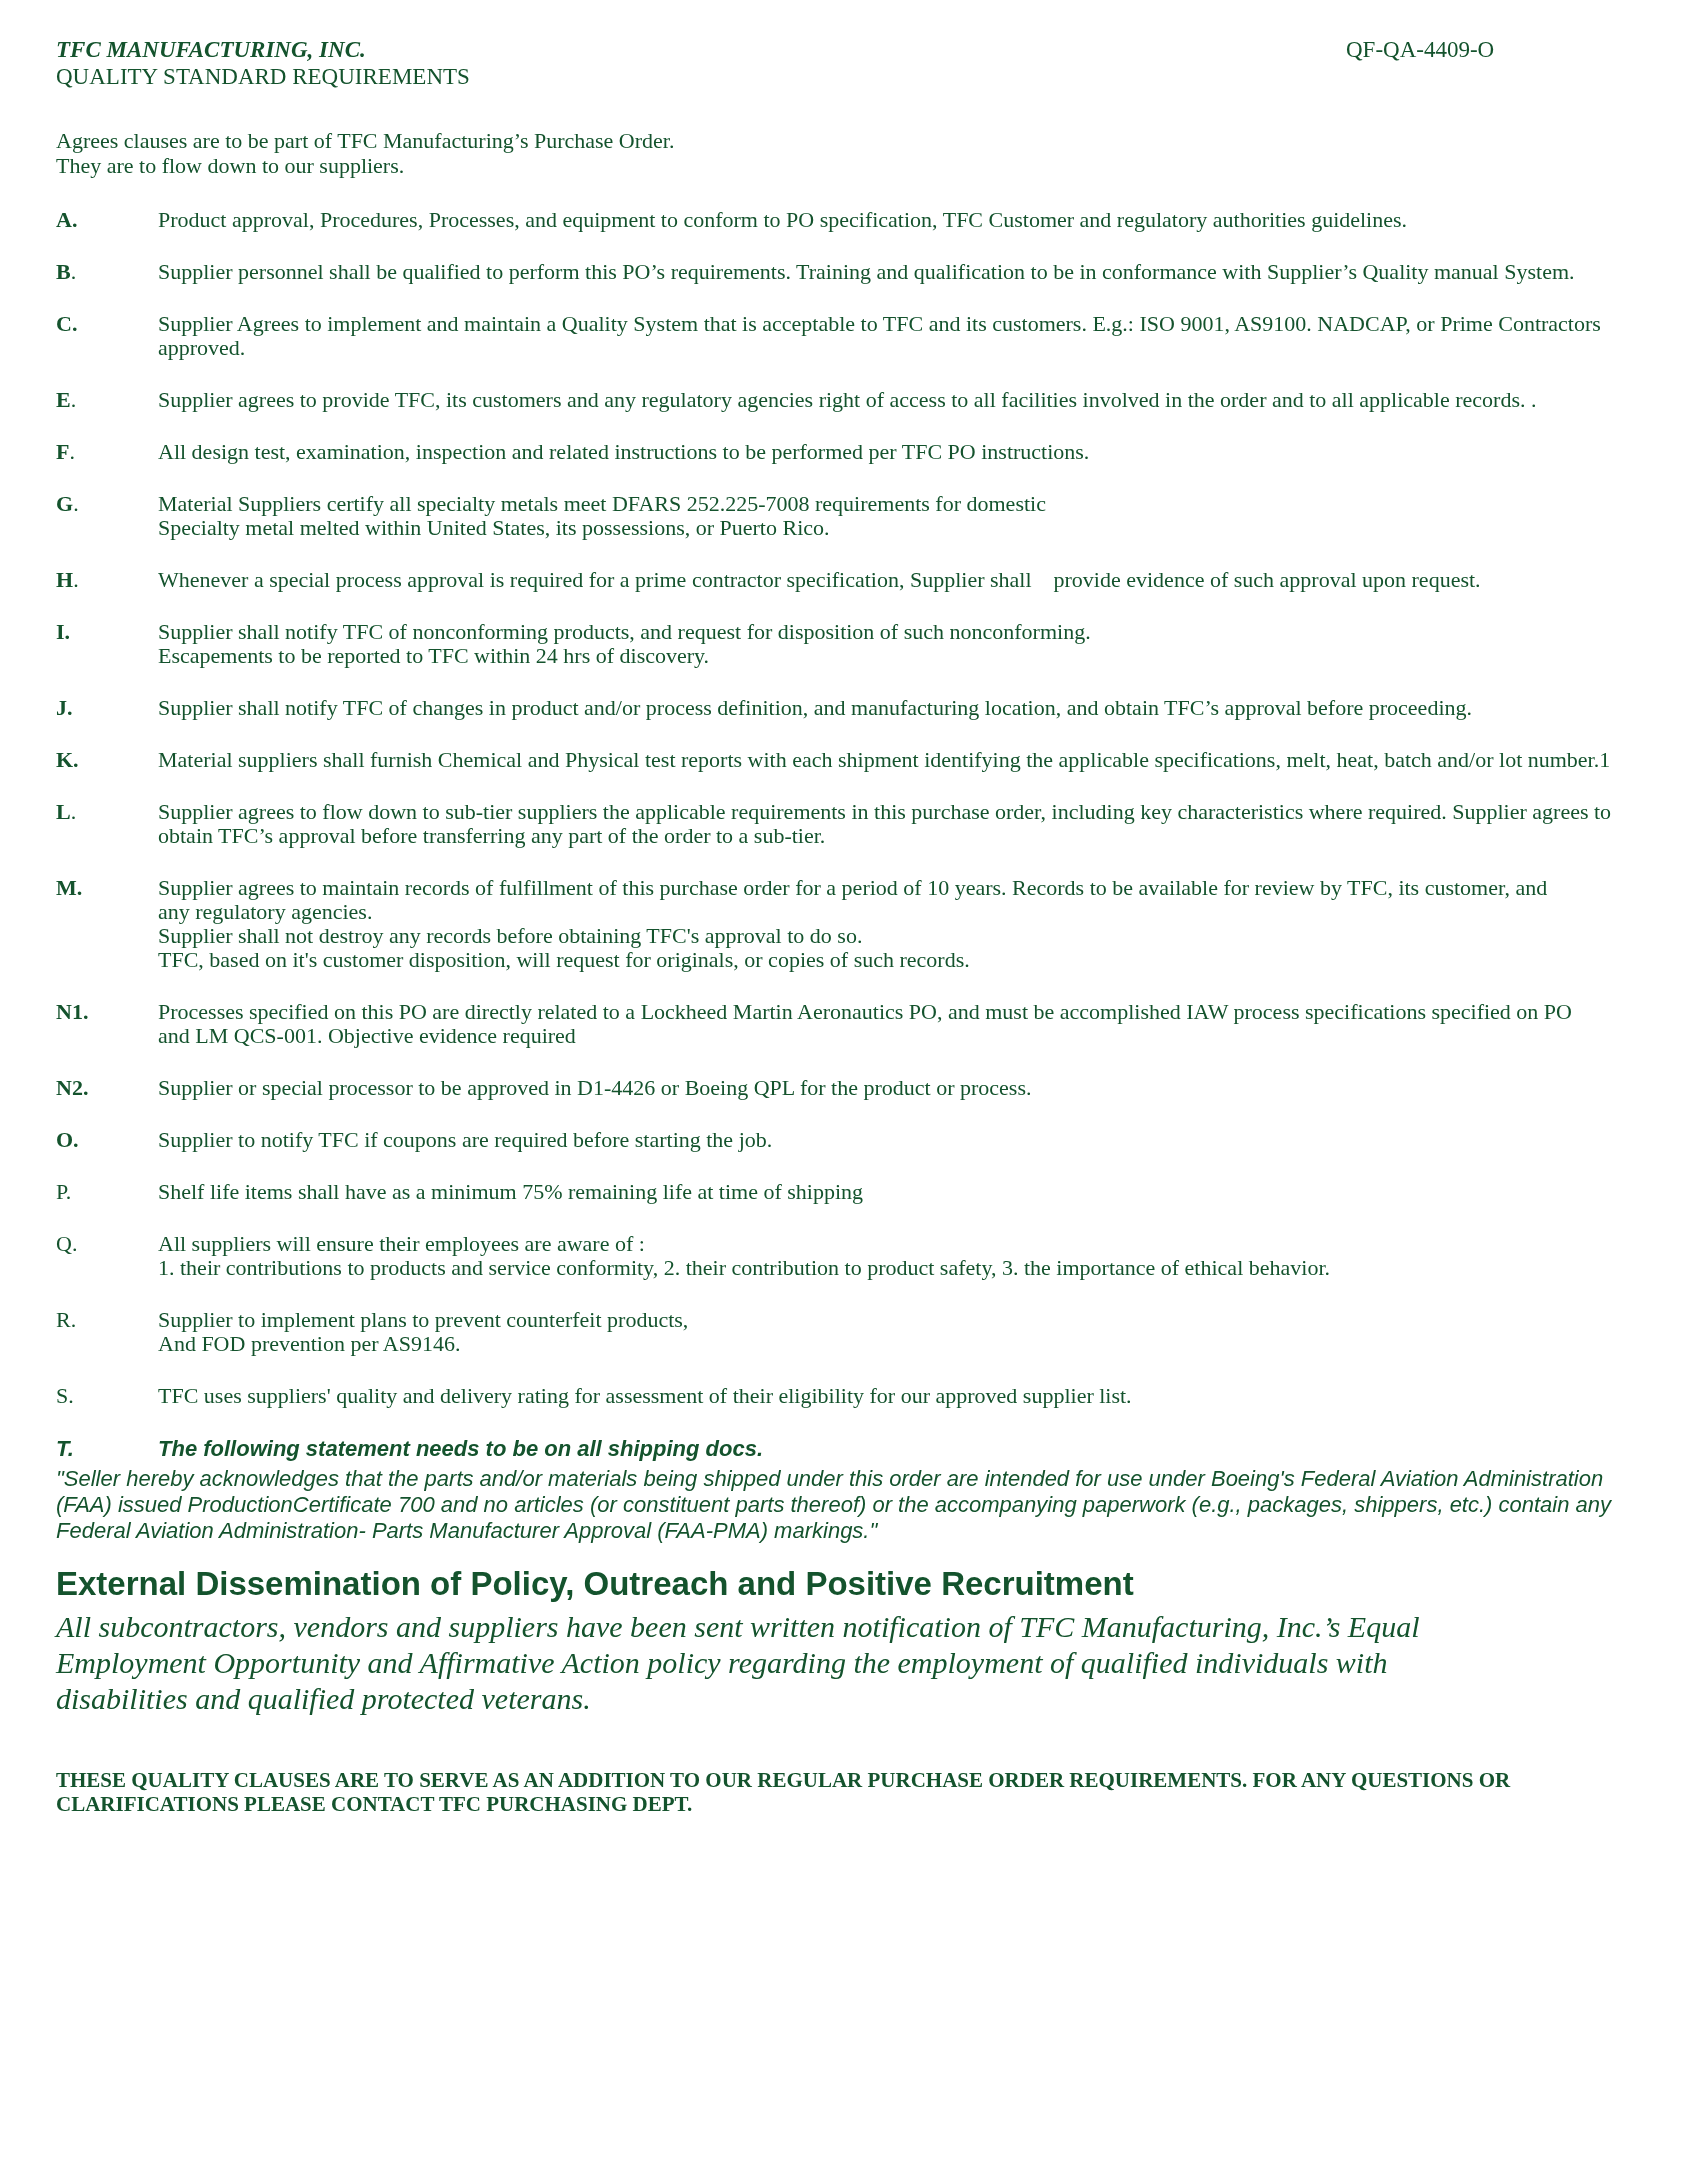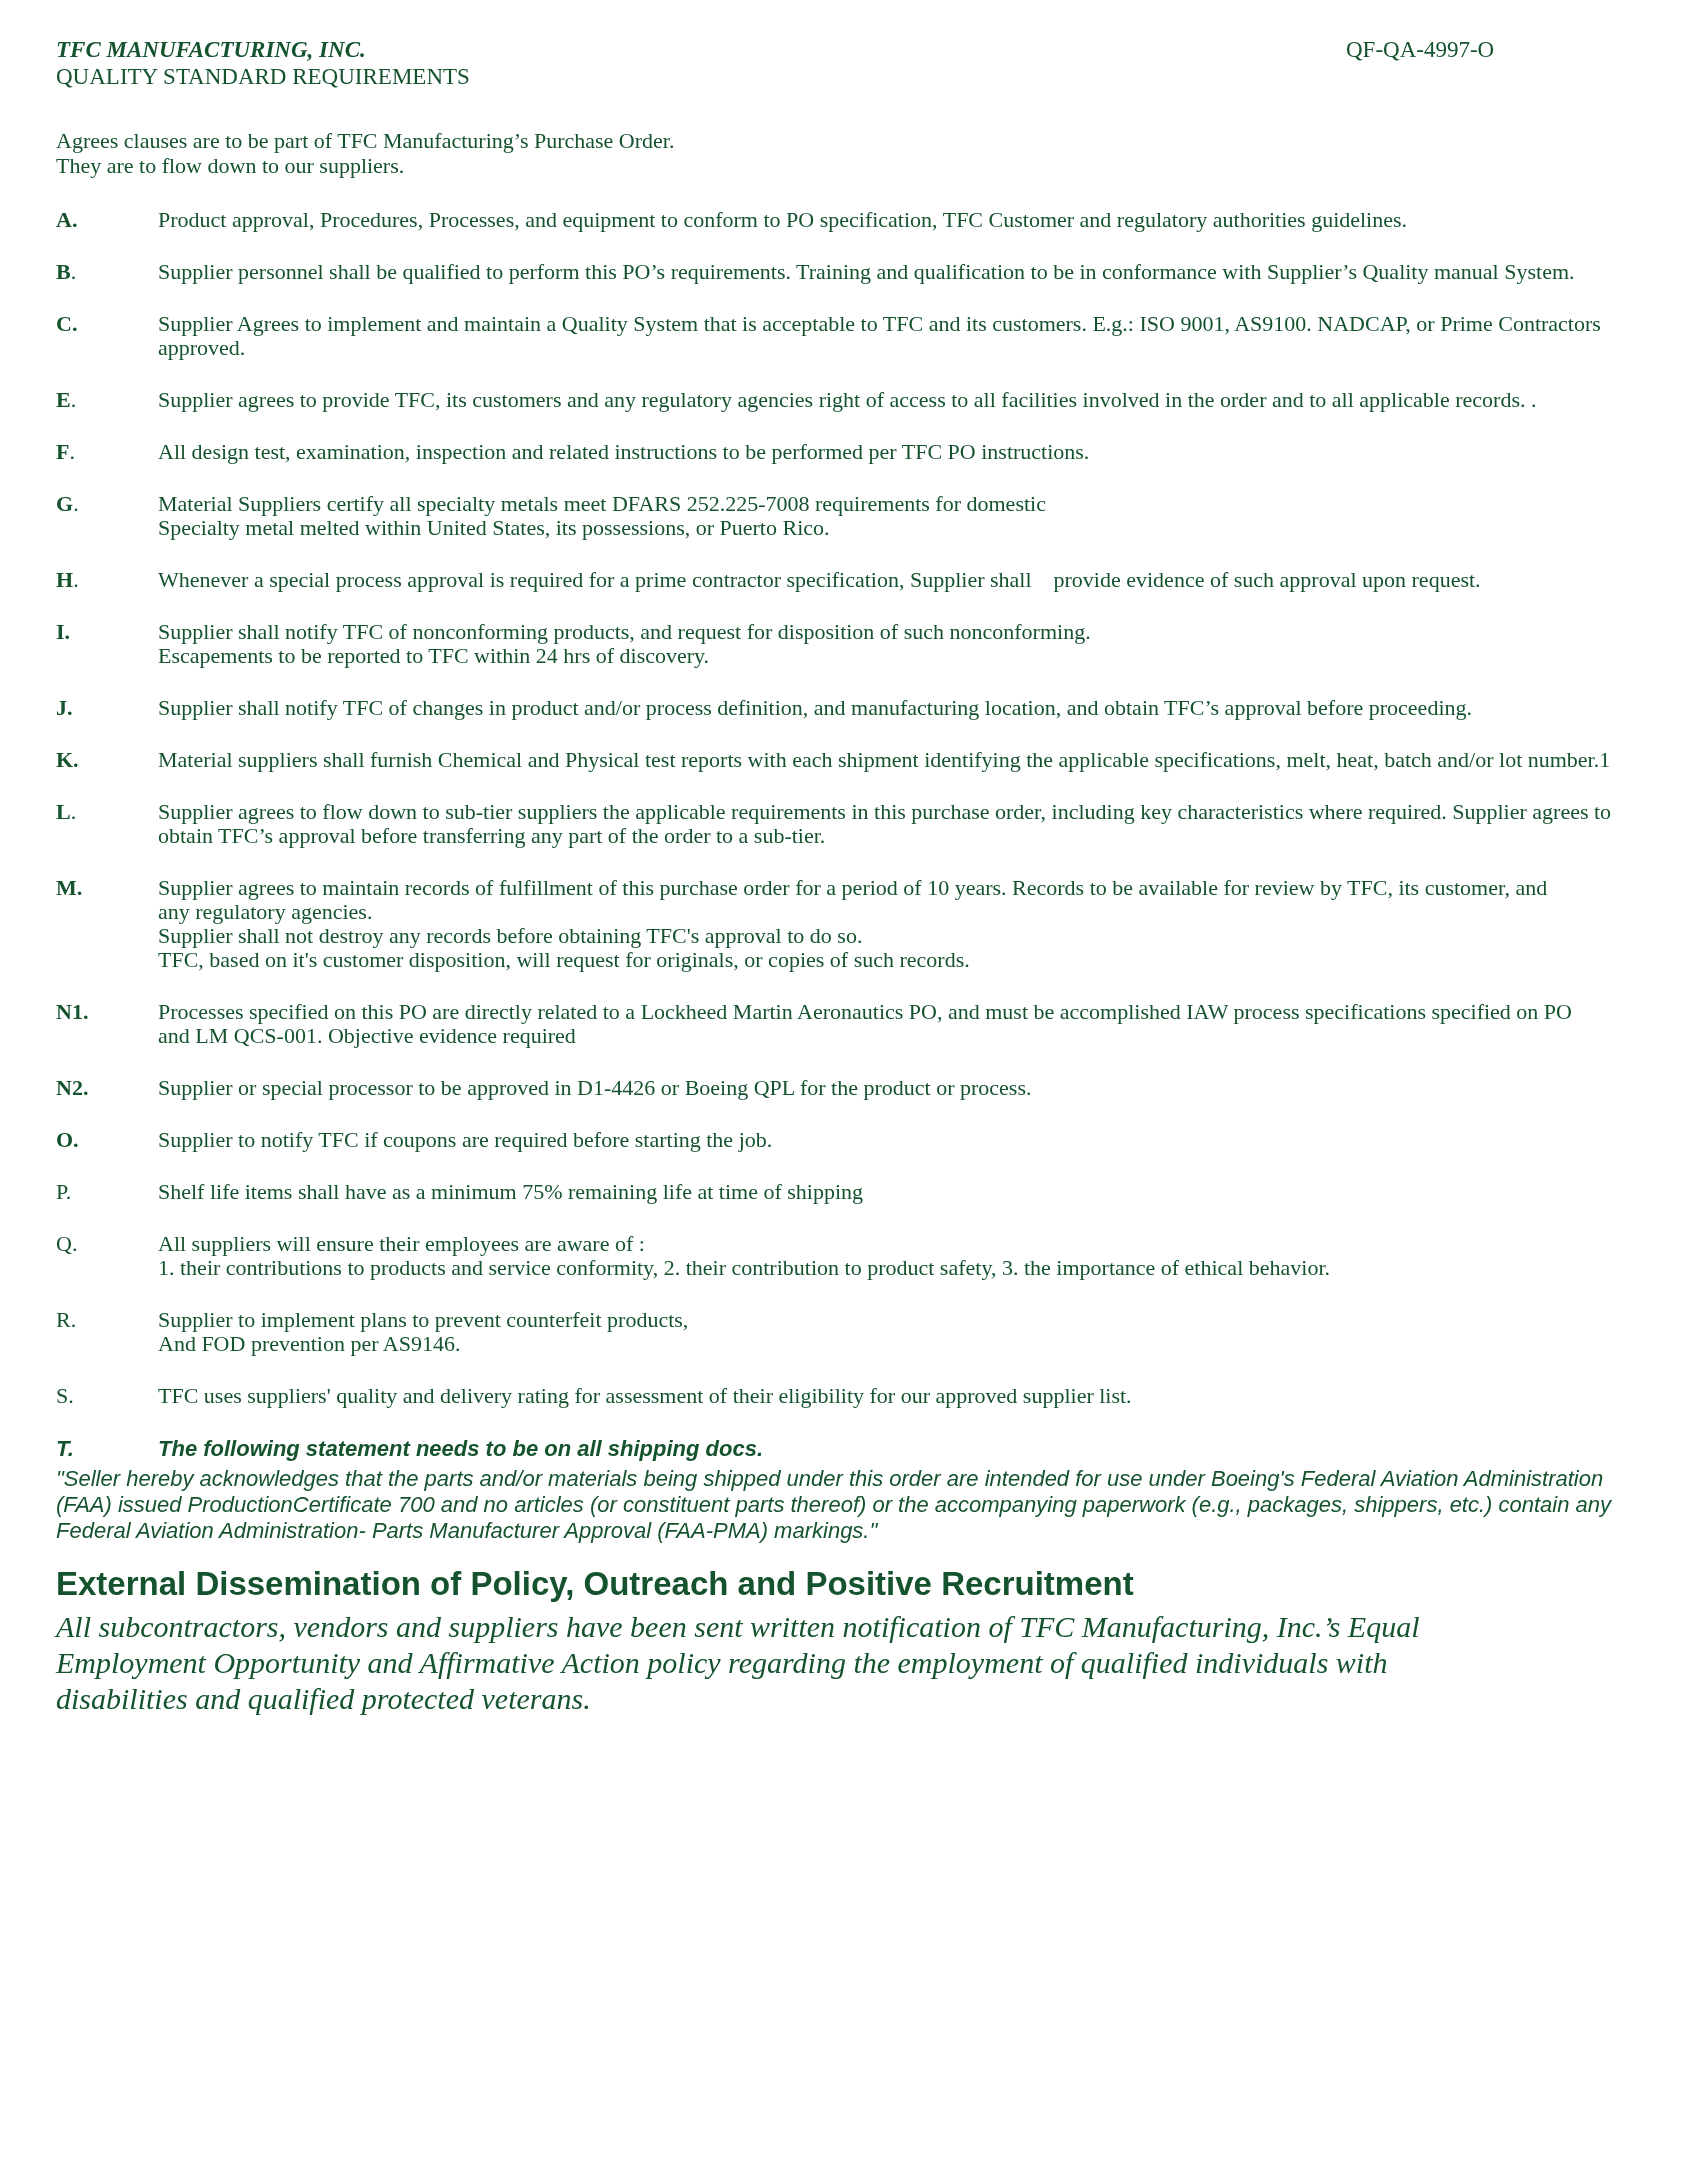--- a/index.html
+++ b/index.html
@@ -59,21 +59,21 @@
 
   .footer-notice { margin-top: 51px; font-weight: bold; font-size: 21px; line-height: 24px; }
 </style>
 </head>
 <body>
 
 <div class="page">
 
   <div class="header">
     <div class="company">TFC MANUFACTURING, INC.</div>
-    <div class="doc-code">QF-QA-4997-O</div>
+    <div class="doc-code">QF-QA-4409-O</div>
     <div class="doc-title">QUALITY STANDARD REQUIREMENTS</div>
   </div>
 
   <div class="intro pre">Agrees clauses are to be part of TFC Manufacturing’s Purchase Order.
 They are to flow down to our suppliers.</div>
 
   <div class="clauses">
 
     <div class="clause" style="margin-top:0">
       <span class="lbl"><span class="b">A.</span><span></span></span>
@@ -191,15 +191,17 @@
 
   <div class="quote pre">"Seller hereby acknowledges that the parts and/or materials being shipped under this order are intended for use under Boeing's Federal Aviation Administration
 (FAA) issued ProductionCertificate 700 and no articles (or constituent parts thereof) or the accompanying paperwork (e.g., packages, shippers, etc.) contain any
 Federal Aviation Administration- Parts Manufacturer Approval (FAA-PMA) markings."</div>
 
   <div class="eeo-heading">External Dissemination of Policy, Outreach and Positive Recruitment</div>
   <div class="eeo-body pre">All subcontractors, vendors and suppliers have been sent written notification of TFC Manufacturing, Inc.’s Equal
 Employment Opportunity and Affirmative Action policy regarding the employment of qualified individuals with
 disabilities and qualified protected veterans.</div>
 
+  <div class="footer-notice pre">THESE QUALITY CLAUSES ARE TO SERVE AS AN ADDITION TO OUR REGULAR PURCHASE ORDER REQUIREMENTS. FOR ANY QUESTIONS OR
+CLARIFICATIONS PLEASE CONTACT TFC PURCHASING DEPT.</div>
 
 </div>
 
 
 </body></html>

